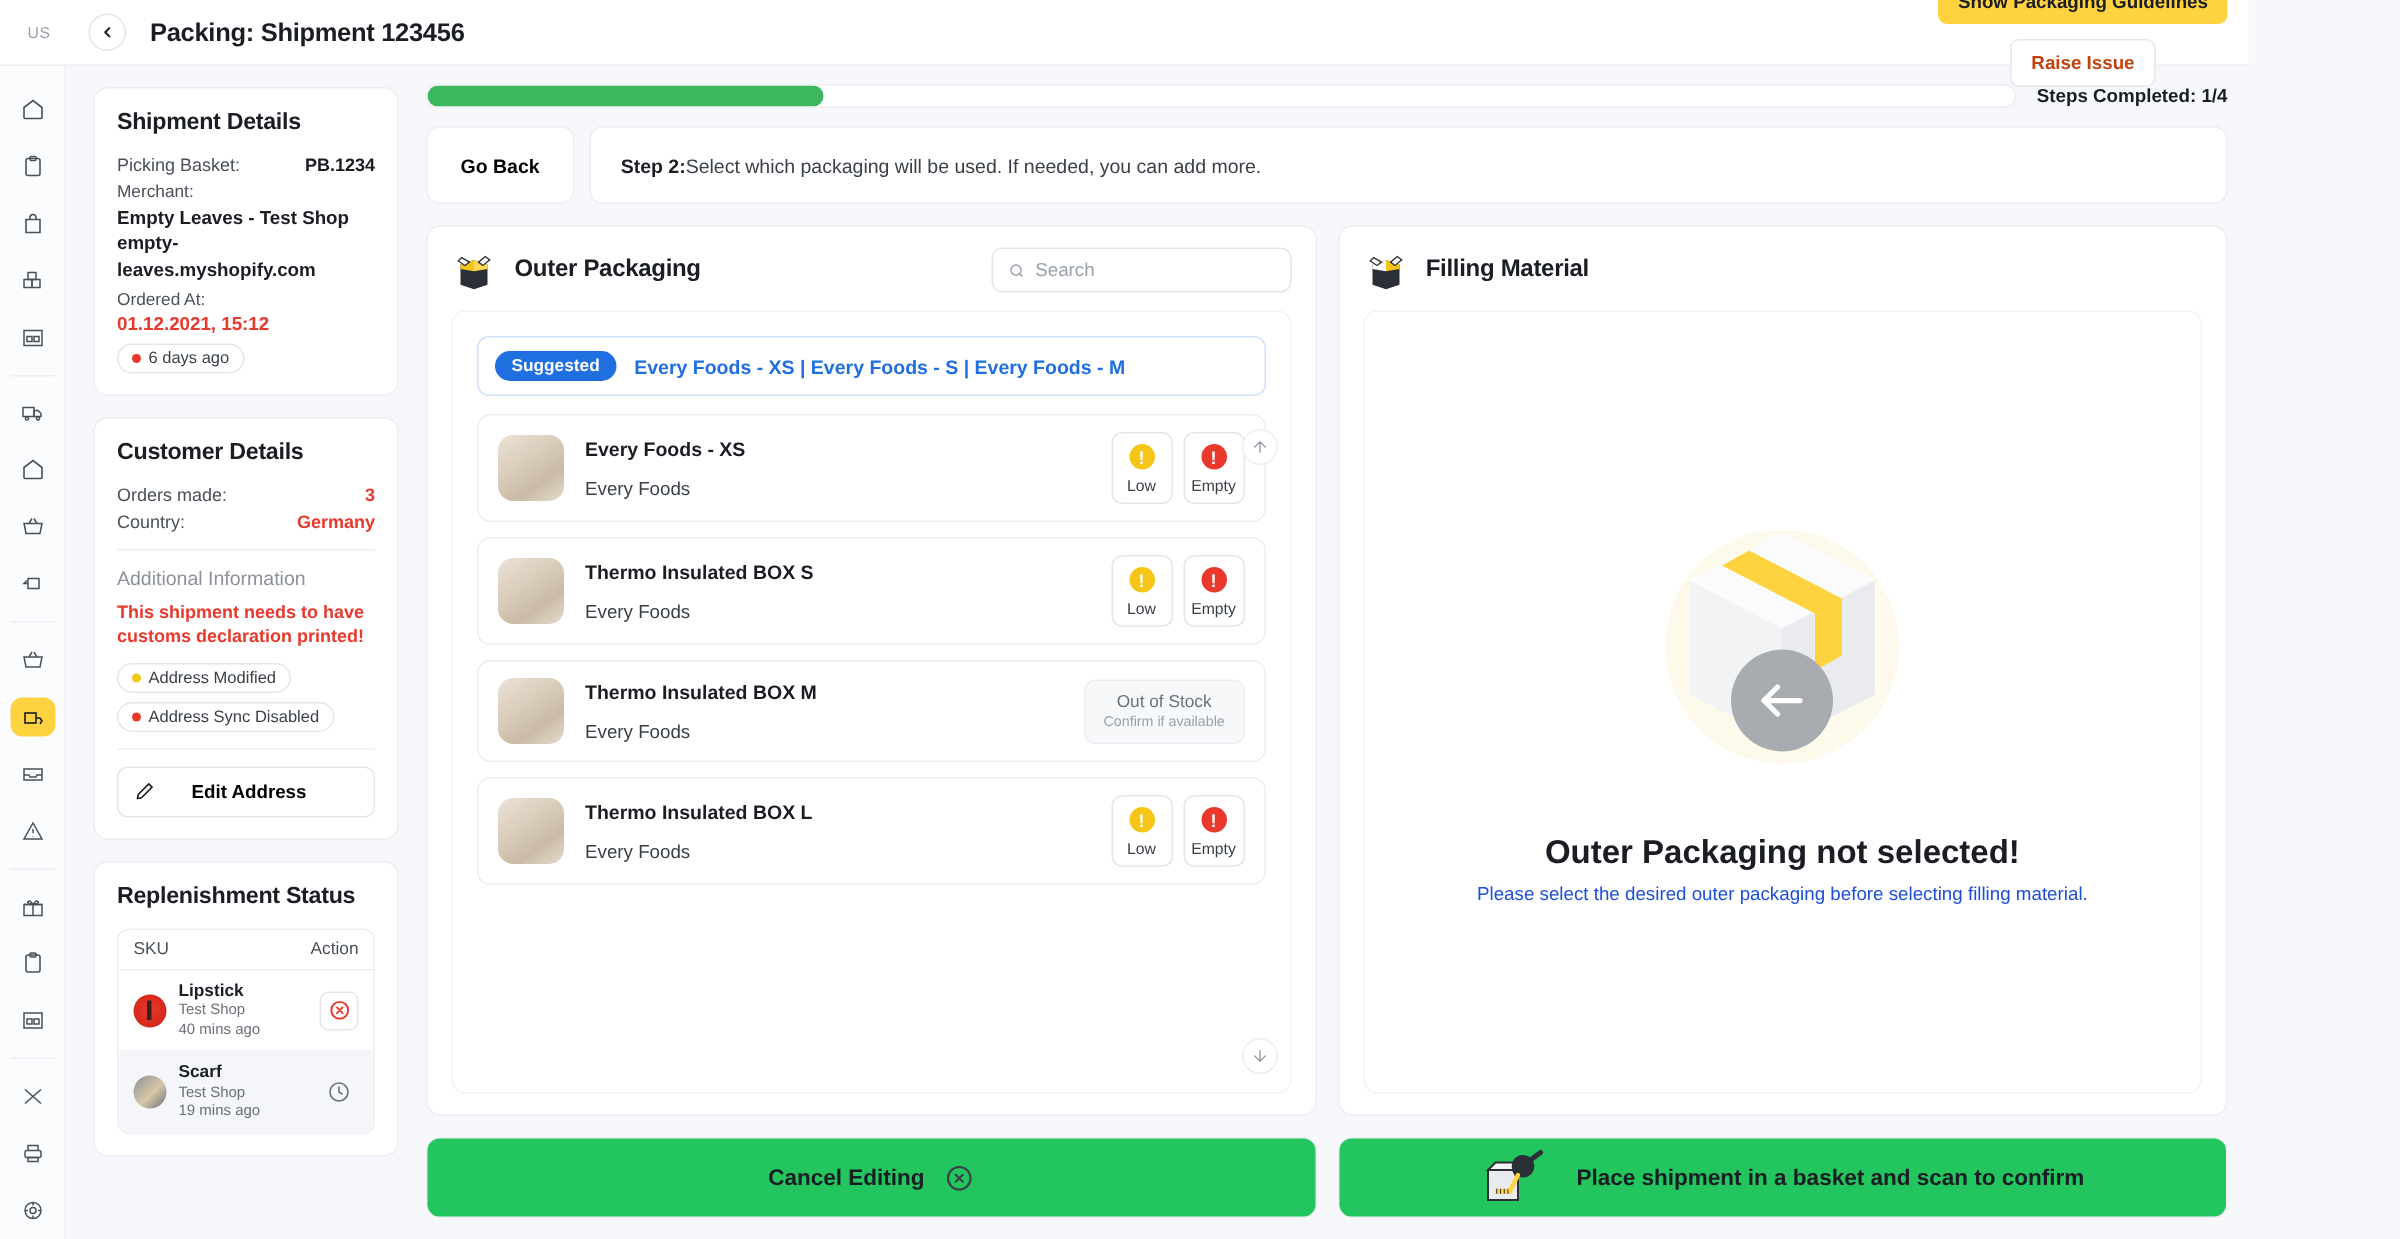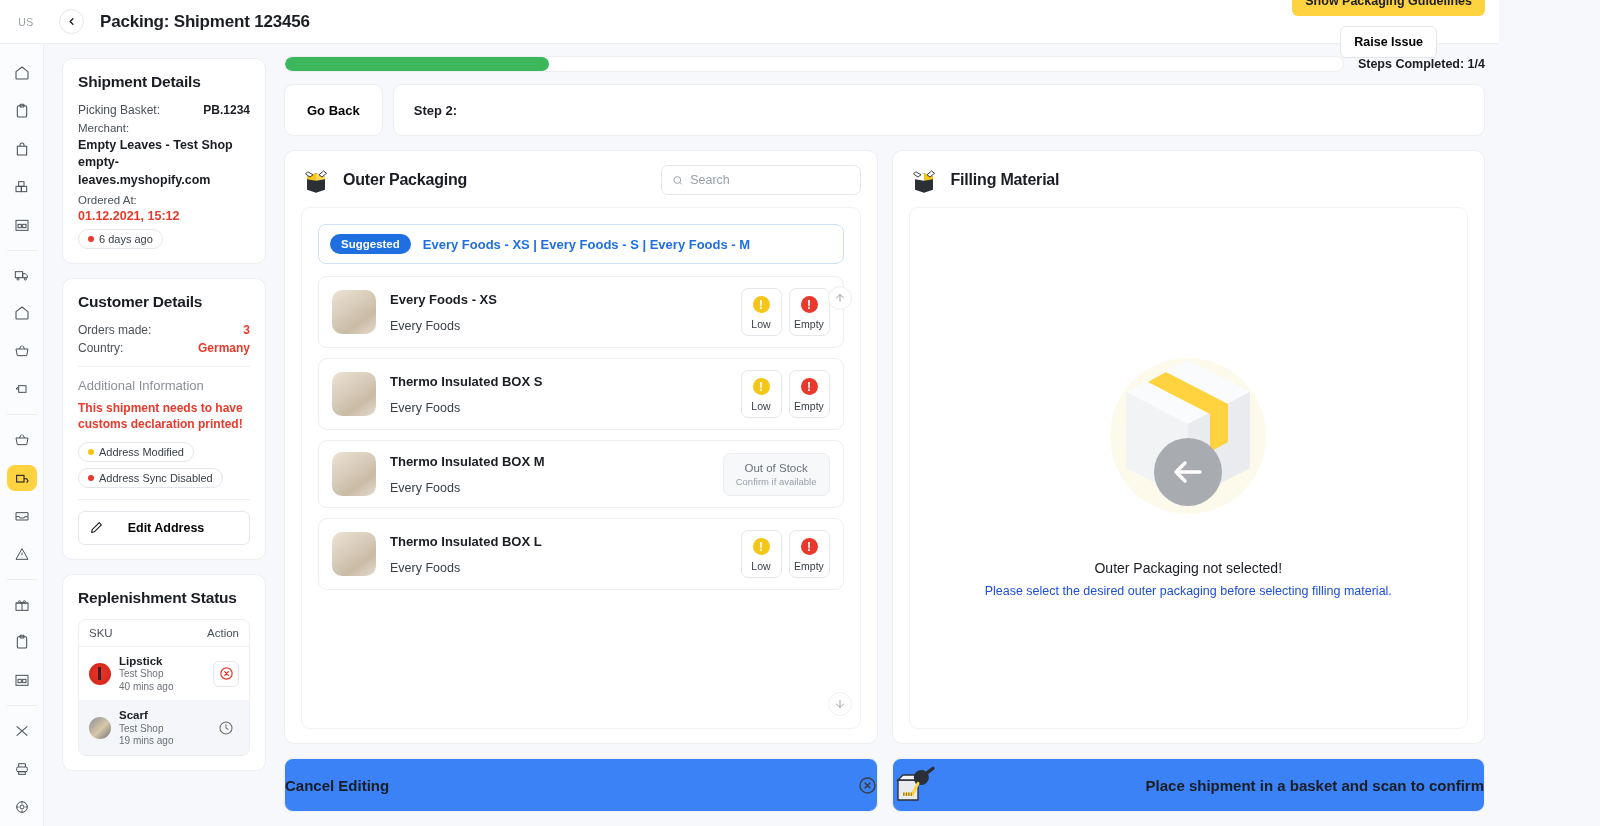--- a/index.html
+++ b/index.html
@@ -41,21 +41,21 @@
     flex-direction: column;
   }
   .btn-yellow {
     background: #ffd23f; border: none; border-radius: 6px;
     padding: 8px 13px; font-size: 12.5px; font-weight: bold;
     color: #1a1d23; cursor: pointer; font-family: inherit;
   }
   .btn-plain {
     background: #fff; border: 1px solid #e3e6eb; border-radius: 6px;
     padding: 8px 13px; font-size: 12.5px; font-weight: bold;
-    color: #000000; cursor: pointer; font-family: inherit;
+    color: #c2410c; cursor: pointer; font-family: inherit;
   }
 
   
   .body { flex: 1; display: flex; min-height: 0; }
 
   
   .sidebar {
     width: 44px; flex: 0 0 44px;
     background: #fbfcfe; border-right: 1px solid #eceef2;
     display: flex; flex-direction: column; align-items: center;
@@ -215,27 +215,27 @@
     color: #9aa0aa; cursor: pointer;
   }
   .scroll-arrow.up { top: 78px; }
   .scroll-arrow.down { bottom: 12px; }
 
   .empty-state {
     flex: 1; border: 1px solid #f1f3f6; border-radius: 9px;
     display: flex; flex-direction: column; align-items: center; justify-content: center;
     text-align: center; min-height: 0;
   }
-  .empty-title { font-size: 14px; font-weight: normal; margin-top: 14px; }
+  .empty-title { font-size: 22px; font-weight: bold; margin-top: 14px; }
   .empty-sub { font-size: 12.5px; color: #1d4ed8; line-height: 1.5; margin-top: 6px; }
 
   .footer-row { display: flex; gap: 14px; padding: 14px 0 14px 0; }
   .footer-card {
-    flex: 1; background: #3b82f6; border: 1px solid #eceef2; border-radius: 9px;
-    min-height: 54px; display: flex; align-items: center; justify-content: space-between;
+    flex: 1; background: #22c55e; border: 1px solid #eceef2; border-radius: 9px;
+    min-height: 54px; display: flex; align-items: center; justify-content: center;
     gap: 14px; cursor: pointer;
   }
   .footer-text { font-size: 15px; font-weight: bold; }
 </style>
 </head>
 <body>
 
 <div class="app">
 
   <div class="topbar">
@@ -479,20 +479,21 @@
         <div class="progress-track">
           <div class="progress-fill" id="progress-fill" style="width: 25%; background: rgb(60, 183, 94);"></div>
         </div>
         <div class="steps-text">Steps Completed: 1/4</div>
       </div>
 
       <div class="step-row">
         <button class="goback">Go Back</button>
         <div class="step-banner">
           <b>Step 2:</b>
+            <span> Select which packaging will be used. If needed, you can add more.</span>
         </div>
       </div>
 
       <div class="panels">
 
         <div class="panel">
           <div class="panel-head">
             <svg width="30" height="30" viewBox="0 0 40 40">
               <path d="M8 15 L20 11 L32 15 L32 33 L20 37 L8 33 Z" fill="#2b2f36"></path>
               <path d="M8 15 L20 11 L20 21 L8 19 Z" fill="#f5c518"></path>

